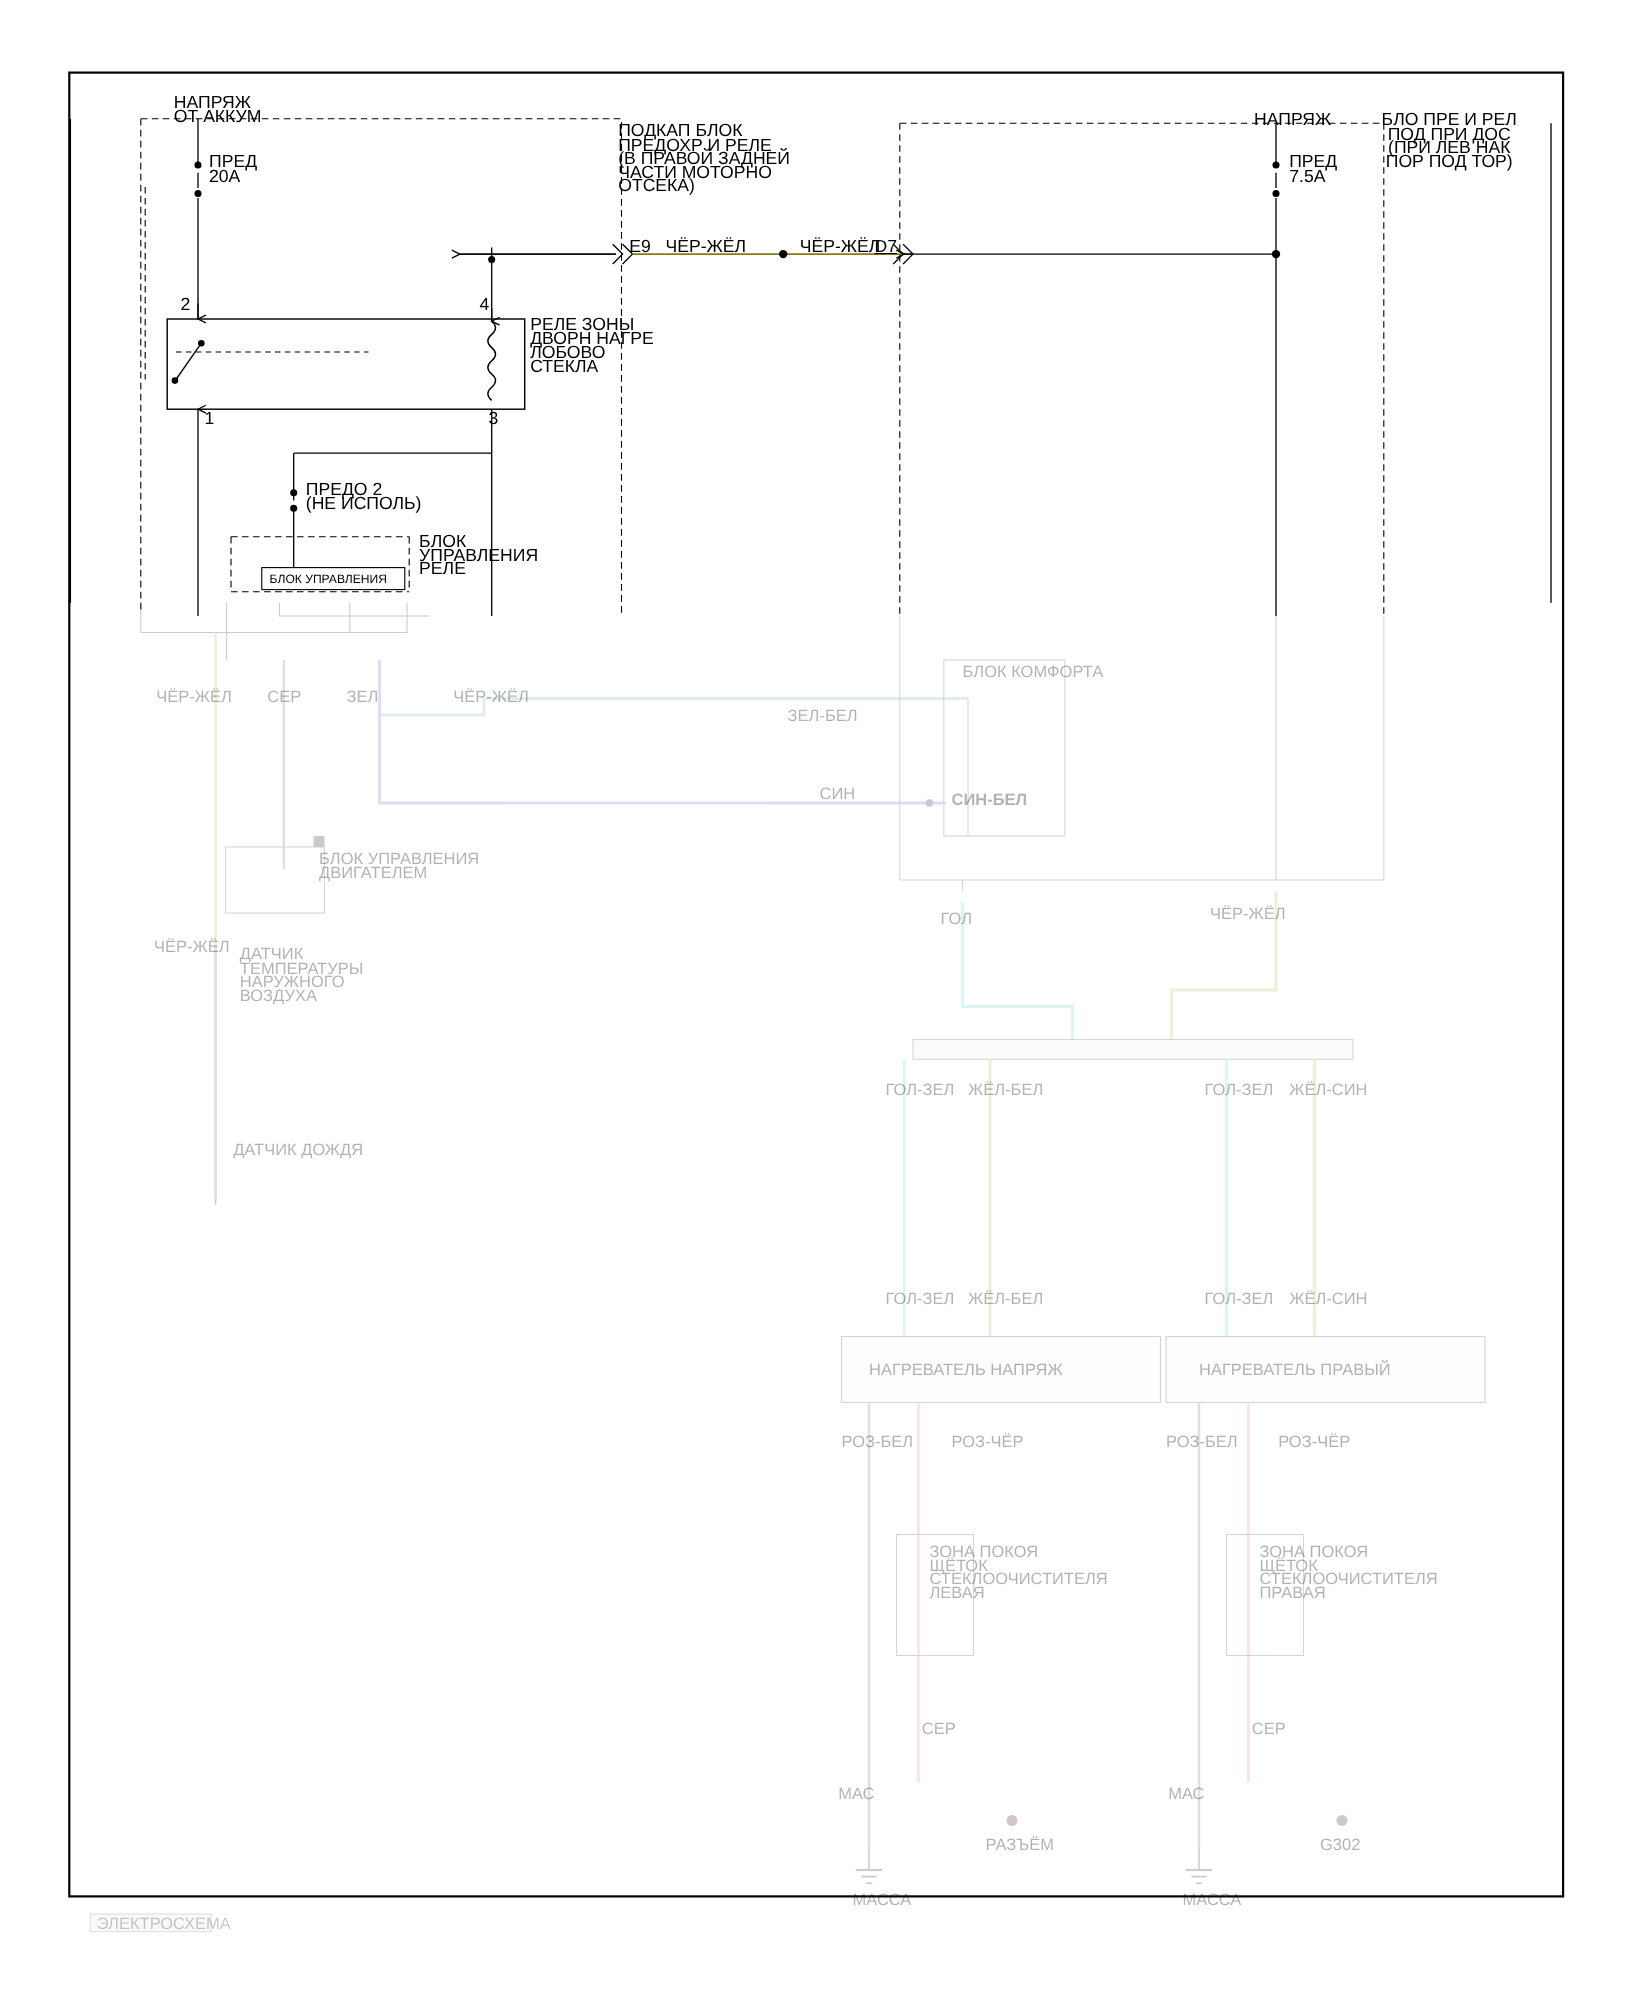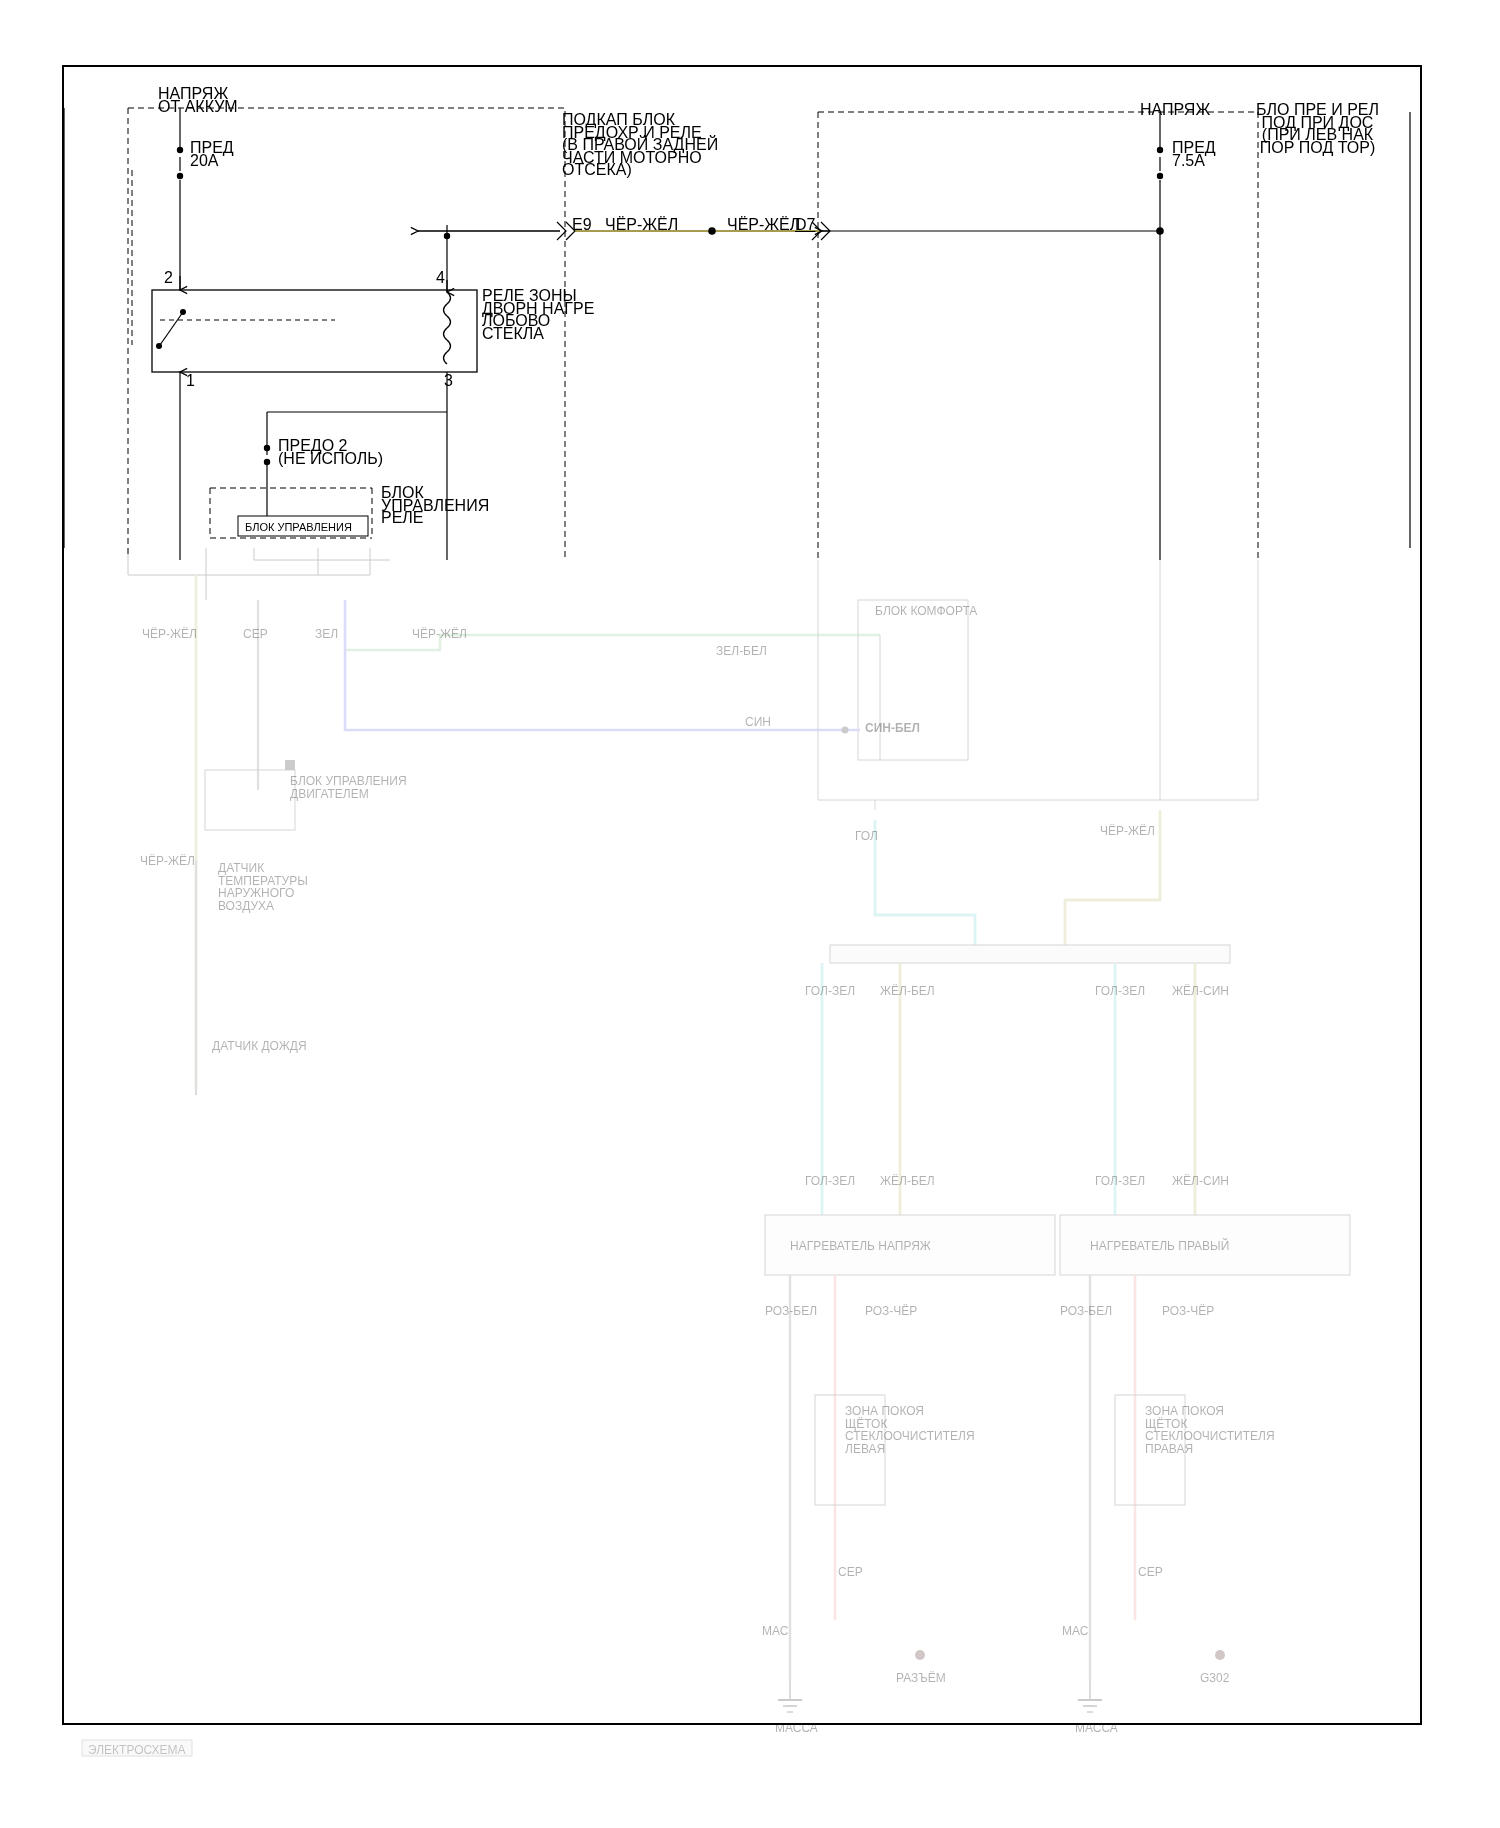--- a/index.html
+++ b/index.html
@@ -38,21 +38,21 @@
     overflow: visible;
   }
   .lbl {
     position: absolute;
     font-family: "Liberation Sans", sans-serif;
     font-size: 16px;
     color: #000;
     line-height: 12.5px;
     white-space: pre;
   }
-  .lbl.xs { font-size: 12px; }
+  .lbl.xs { font-size: 15px; }
   .faded {
     opacity: 0.30;
   }
   .faded2 {
     opacity: 0.22;
   }
 </style>
 </head>
 <body>
 

